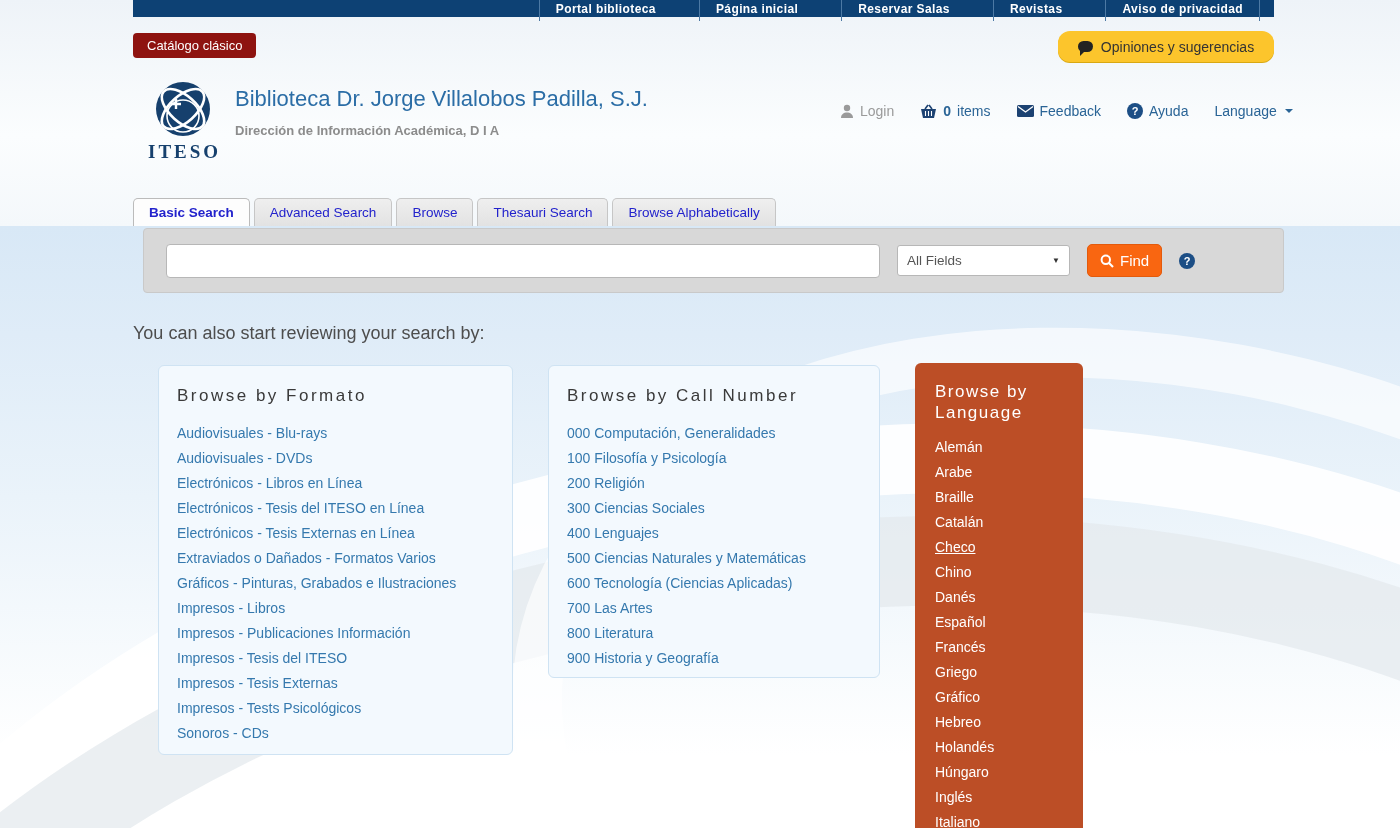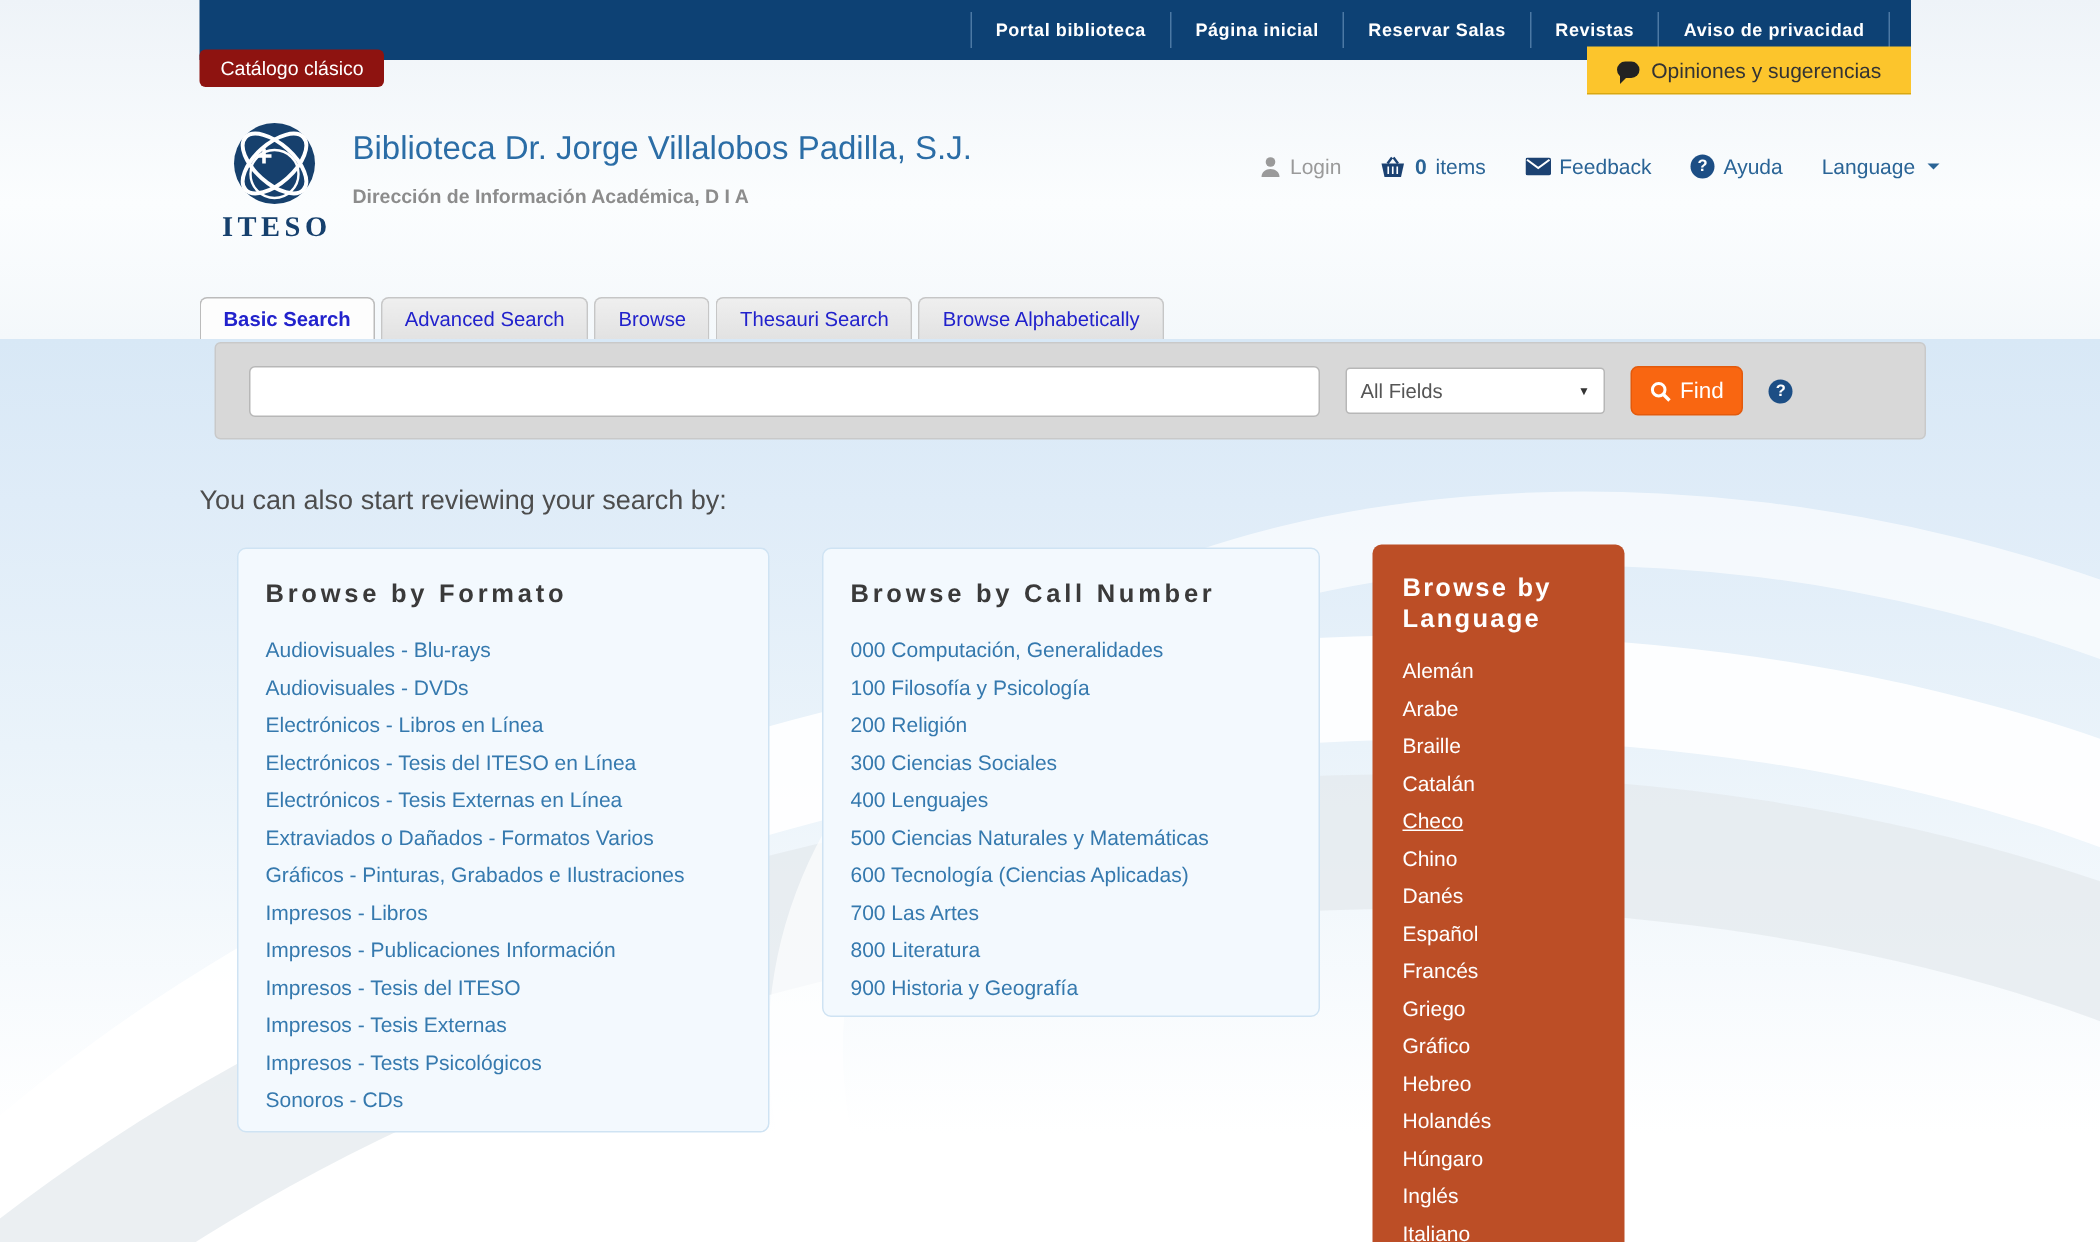--- a/index.html
+++ b/index.html
@@ -13,33 +13,33 @@
   .content-bg { position:absolute; top:226px; left:0; width:1400px; height:602px; overflow:hidden;
     background:linear-gradient(180deg,#d8e8f6 0%,#dfecf8 18%,#eaf3fa 45%,#ffffff 88%); }
   .swirl1 { position:absolute; top:210px; left:-250px; width:2100px; height:1300px;
     border:70px solid rgba(255,255,255,0.9); border-radius:50%; transform:rotate(-9deg); }
   .swirl2 { position:absolute; top:300px; left:-300px; width:2200px; height:1400px;
     border:90px solid rgba(228,233,238,0.75); border-radius:50%; transform:rotate(-8deg); }
   .swirl3 { position:absolute; top:120px; right:-500px; width:1400px; height:900px;
     border:50px solid rgba(255,255,255,0.65); border-radius:50%; transform:rotate(14deg); }
 
   
-  .topbar { position:absolute; top:0; left:133px; width:1141px; height:40px;
-    background:#0d4174; display:flex; justify-content:flex-end; align-items:center; }
+  .topbar { position:absolute; top:0; left:133px; width:1141px; height:17px;
+    background:#0d4174; display:flex; justify-content:flex-end; align-items:center;gap:27px; }
   .topbar a { color:#fff; font-size:12px; font-weight:bold; letter-spacing:.4px;
     text-decoration:none; padding:0 16px; line-height:24px;
     border-left:1px solid #4c79a4; }
   .topbar a:last-child { border-right:1px solid #4c79a4; margin-right:14px; }
 
   .classic-btn { position:absolute; top:33px; left:133px; height:25px;
     background:#8e1310; color:#fff; font-size:13px; line-height:25px;
     padding:0 14px; border-radius:4px; text-decoration:none; display:inline-block; }
 
   .suggest-btn { position:absolute; top:31px; left:1058px; width:216px; height:31px;
-    background:#fcc52c; color:#333; font-size:14px; border-radius:0;
+    background:#fcc52c; color:#333; font-size:14px; border-radius:12px;
     display:flex; align-items:center; justify-content:center; gap:8px;
     text-decoration:none; box-shadow:0 1px 0 #d9a812; }
   .bubble-icon { width:15px; height:11px; background:#222; border-radius:7px; position:relative; display:inline-block; }
   .bubble-icon:after { content:""; position:absolute; left:2px; bottom:-4px;
     border:4px solid transparent; border-top-color:#222; border-left-color:#222; }
 
   
   .brand { position:absolute; top:80px; left:148px; width:70px; text-align:center;font-weight:bold; }
   .brand-word { font-family:"Liberation Serif", serif; color:#16406d; font-size:19px;
     letter-spacing:3px; margin-top:3px; }
@@ -75,21 +75,21 @@
     justify-content:space-between; padding:0 9px; cursor:pointer; }
   .field-select .sel-caret { font-size:8px; color:#333; }
   .find-btn { height:33px; background:#f96611; border:1px solid #e35a0c; border-radius:5px;
     color:#fff; font-size:15px; padding:0 12px; display:flex; align-items:center; gap:6px; cursor:pointer; }
 
   
   .intro { position:absolute; top:323px; left:133px; font-size:18px; color:#4d4d4d; }
 
   
   .panel { position:absolute; border-radius:6px; }
-  .panel h2 { font-size:17px; color:#3a3a3a; letter-spacing:2.5px; font-weight:bold; }
+  .panel h2 { font-size:17px; color:#3a3a3a; letter-spacing:2.5px; font-weight:normal; }
   .panel-blue { background:#f3f9fe; border:1px solid #cfe3f3; padding:20px 18px; }
   .panel-blue h2 { margin-bottom:15px; }
   .panel-blue a { display:block; color:#3579ae; font-size:14px; line-height:25px; text-decoration:none; }
   .panel-formato { top:365px; left:158px; width:355px; height:390px; }
   .panel-callnum { top:365px; left:548px; width:332px; height:313px; }
 
   .panel-lang { top:363px; left:915px; width:168px; height:500px;
     background:#bc4e26; padding:18px 20px; }
   .panel-lang h2 { color:#fff; letter-spacing:1.5px; line-height:1.25; margin-bottom:11px; }
   .panel-lang a { display:block; color:#fff; font-size:14px; line-height:25px; text-decoration:none; }

